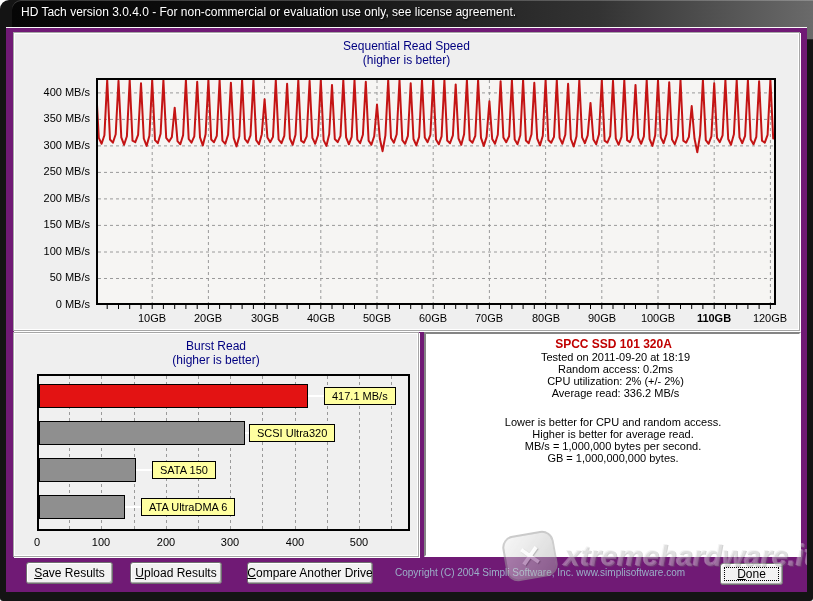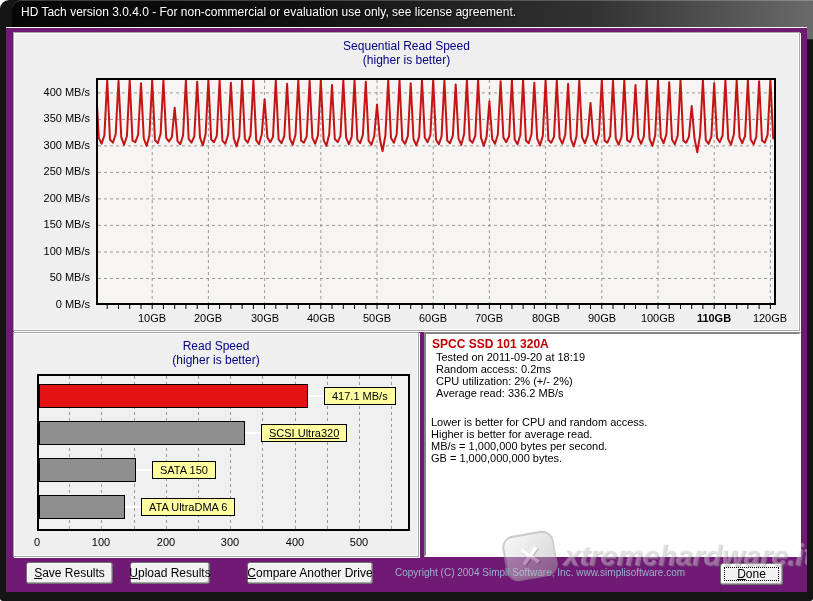--- a/index.html
+++ b/index.html
@@ -207,72 +207,72 @@
         <div class="axis-label xlab" style="left: 395px; width: 48px; top: 279px;">60GB</div>
         <div class="axis-label xlab" style="left: 451px; width: 48px; top: 279px;">70GB</div>
         <div class="axis-label xlab" style="left: 508px; width: 48px; top: 279px;">80GB</div>
         <div class="axis-label xlab" style="left: 564px; width: 48px; top: 279px;">90GB</div>
         <div class="axis-label xlab" style="left: 620px; width: 48px; top: 279px;">100GB</div>
         <div class="axis-label xlab" style="left: 676px; width: 48px; top: 279px; font-weight: bold;">110GB</div>
         <div class="axis-label xlab" style="left: 732px; width: 48px; top: 279px;">120GB</div>
       </div>
 
     <div class="panel" id="burst-panel" style="left:7px;top:305px;width:406px;height:225px;">
-      <div class="chart-title" style="top:6px;">Read Speed</div>
+      <div class="chart-title" style="top:6px;">Burst Read</div>
       <div class="chart-title" style="top:20px;">(higher is better)</div>
       <div class="bplot" id="burst-plot" style="left:23px;top:41px;width:373px;height:157px;">
           <div class="vgrid" style="left: 30.2px;"></div>
           <div class="vgrid" style="left: 62.4px;"></div>
           <div class="vgrid" style="left: 94.6px;"></div>
           <div class="vgrid" style="left: 126.8px;"></div>
           <div class="vgrid" style="left: 159px;"></div>
           <div class="vgrid" style="left: 191.2px;"></div>
           <div class="vgrid" style="left: 223.4px;"></div>
           <div class="vgrid" style="left: 255.6px;"></div>
           <div class="vgrid" style="left: 287.8px;"></div>
           <div class="vgrid" style="left: 320px;"></div>
           <div class="vgrid" style="left: 352.2px;"></div>
           <div class="bbar" style="left: 0px; top: 8px; width: 269px; height: 24px; background: rgb(227, 19, 19);"></div>
           <div class="bconn" style="left: 269px; top: 19px; width: 16px;"></div>
           <div class="blabel" style="left: 285px; top: 11px;">417.1 MB/s</div>
           <div class="bbar" style="left: 0px; top: 45px; width: 206px; height: 24px; background: rgb(143, 143, 143);"></div>
           <div class="bconn" style="left: 206px; top: 56px; width: 16px;"></div>
-          <div class="blabel" style="left: 222px; top: 48px; text-decoration: underline;">SCSI Ultra320</div>
+          <div class="blabel" style="left: 210px; top: 48px;">SCSI Ultra320</div>
           <div class="bbar" style="left: 0px; top: 82px; width: 97px; height: 24px; background: rgb(143, 143, 143);"></div>
           <div class="bconn" style="left: 97px; top: 93px; width: 16px;"></div>
           <div class="blabel" style="left: 113px; top: 85px;">SATA 150</div>
           <div class="bbar" style="left: 0px; top: 119px; width: 86px; height: 24px; background: rgb(143, 143, 143);"></div>
           <div class="bconn" style="left: 86px; top: 130px; width: 16px;"></div>
           <div class="blabel" style="left: 102px; top: 122px;">ATA UltraDMA 6</div>
         </div>
     <div class="axis-label xlab" style="left: 3px; width: 40px; top: 203px;">0</div>
         <div class="axis-label xlab" style="left: 67px; width: 40px; top: 203px;">100</div>
         <div class="axis-label xlab" style="left: 132px; width: 40px; top: 203px;">200</div>
         <div class="axis-label xlab" style="left: 196px; width: 40px; top: 203px;">300</div>
         <div class="axis-label xlab" style="left: 261px; width: 40px; top: 203px;">400</div>
         <div class="axis-label xlab" style="left: 325px; width: 40px; top: 203px;">500</div>
       </div>
 
-    <div class="info" style="left:418px;top:305px;width:377px;height:225px;">
+    <div class="info" style="left:418px;top:305px;width:377px;height:225px;text-align:center;">
       <div class="drive-name">SPCC SSD 101 320A</div>
       <div class="info-line">Tested on 2011-09-20 at 18:19</div>
       <div class="info-line">Random access: 0.2ms</div>
       <div class="info-line">CPU utilization: 2% (+/- 2%)</div>
       <div class="info-line">Average read: 336.2 MB/s</div>
       <div class="info-gap"></div>
       <div class="note-line">Lower is better for CPU and random access.</div>
       <div class="note-line">Higher is better for average read.</div>
       <div class="note-line">MB/s = 1,000,000 bytes per second.</div>
       <div class="note-line">GB = 1,000,000,000 bytes.</div>
     </div>
 
     <button class="btn" style="left:20px;top:535px;width:87px;">
       <span><span class="accel">S</span><span>ave Results</span></span>
     </button>
-    <button class="btn" style="left:124px;top:535px;width:80px;">
+    <button class="btn" style="left:124px;top:535px;width:92px;">
       <span><span class="accel">U</span><span>pload Results</span></span>
     </button>
     <button class="btn" style="left:241px;top:535px;width:126px;">
       <span><span class="accel">C</span><span>ompare Another Drive</span></span>
     </button>
 
     <div class="copyright" style="left:389px;top:540px;">Copyright (C) 2004 Simpli Software, Inc. www.simplisoftware.com</div>
 
     <button class="btn" style="left:714px;top:536px;width:63px;">
       <span class="focus-rect"></span>

